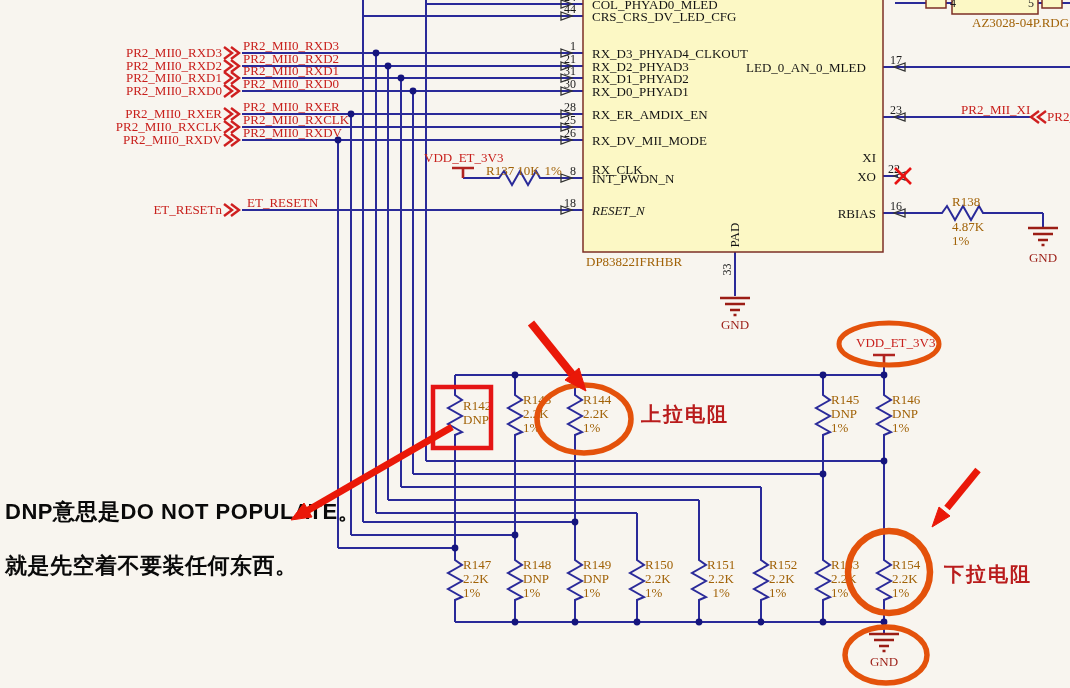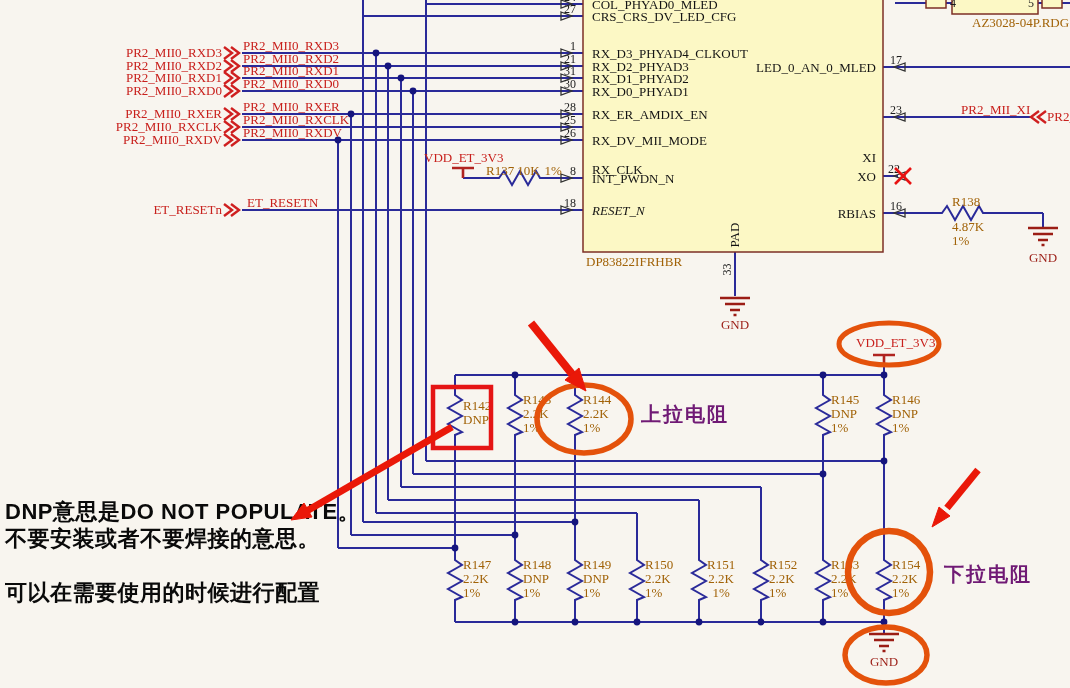--- a/index.html
+++ b/index.html
@@ -8,21 +8,21 @@
   .abs{position:absolute;}
   svg.layer{position:absolute;left:0;top:0;pointer-events:none;}
   .net{color:#c8201c;font-size:13px;white-space:nowrap;}
   .conn{color:#c8201c;font-size:13px;white-space:nowrap;text-align:right;}
   .pname{color:#141414;font-size:13px;white-space:nowrap;}
   .pnum{color:#1c1c1c;font-size:12px;white-space:nowrap;}
   .blu{color:#a16207;font-size:13px;line-height:14px;white-space:nowrap;}
   .gnd{color:#9b1d15;font-size:13px;text-align:center;}
   .rot{transform:rotate(-90deg);}
   .rlabel span{display:block;}
-  .cjk{font-family:"Liberation Sans",sans-serif;color:#701a75;font-size:20px;
+  .cjk{font-family:"Liberation Sans",sans-serif;color:#b91c1c;font-size:20px;
        font-weight:600;letter-spacing:2px;white-space:nowrap;}
   .note{font-family:"Liberation Sans",sans-serif;color:#0a0a0a;font-size:22px;
         font-weight:700;line-height:27px;white-space:nowrap;letter-spacing:0.5px;}
 </style>
 </head>
 <body>
 
 <div class="canvas">
 
   <svg class="layer" width="1070" height="688" viewBox="0 0 1070 688">
@@ -161,21 +161,21 @@
   <div class="abs net" style="left:243px;top:38px;">PR2_MII0_RXD3</div>
   <div class="abs net" style="left:243px;top:51px;">PR2_MII0_RXD2</div>
   <div class="abs net" style="left:243px;top:63px;">PR2_MII0_RXD1</div>
   <div class="abs net" style="left:243px;top:76px;">PR2_MII0_RXD0</div>
   <div class="abs net" style="left:243px;top:99px;">PR2_MII0_RXER</div>
   <div class="abs net" style="left:243px;top:112px;">PR2_MII0_RXCLK</div>
   <div class="abs net" style="left:243px;top:125px;">PR2_MII0_RXDV</div>
   <div class="abs net" style="left:247px;top:195px;">ET_RESETN</div>
 
   <div class="abs pnum" style="left:552px;top:-10px;width:24px;text-align:right;">24</div>
-  <div class="abs pnum" style="left:552px;top:2px;width:24px;text-align:right;">27</div>
+  <div class="abs pnum" style="left:552px;top:2px;width:24px;text-align:right;">44</div>
   <div class="abs pnum" style="left:552px;top:39px;width:24px;text-align:right;">1</div>
   <div class="abs pnum" style="left:552px;top:52px;width:24px;text-align:right;">21</div>
   <div class="abs pnum" style="left:552px;top:64px;width:24px;text-align:right;">31</div>
   <div class="abs pnum" style="left:552px;top:77px;width:24px;text-align:right;">30</div>
   <div class="abs pnum" style="left:552px;top:100px;width:24px;text-align:right;">28</div>
   <div class="abs pnum" style="left:552px;top:113px;width:24px;text-align:right;">25</div>
   <div class="abs pnum" style="left:552px;top:126px;width:24px;text-align:right;">26</div>
   <div class="abs pnum" style="left:552px;top:164px;width:24px;text-align:right;">8</div>
   <div class="abs pnum" style="left:552px;top:196px;width:24px;text-align:right;">18</div>
 
@@ -184,21 +184,21 @@
   <div class="abs pname" style="left:592px;top:46px;">RX_D3_PHYAD4_CLKOUT</div>
   <div class="abs pname" style="left:592px;top:59px;">RX_D2_PHYAD3</div>
   <div class="abs pname" style="left:592px;top:71px;">RX_D1_PHYAD2</div>
   <div class="abs pname" style="left:592px;top:84px;">RX_D0_PHYAD1</div>
   <div class="abs pname" style="left:592px;top:107px;">RX_ER_AMDIX_EN</div>
   <div class="abs pname" style="left:592px;top:120px;margin-top:42px;">RX_CLK</div>
   <div class="abs pname" style="left:592px;top:133px;">RX_DV_MII_MODE</div>
   <div class="abs pname" style="left:592px;top:171px;">INT_PWDN_N</div>
   <div class="abs pname" style="left:592px;top:203px;font-style:italic;">RESET_N</div>
 
-  <div class="abs pname" style="left:746px;top:60px;width:130px;text-align:right;">LED_0_AN_0_MLED</div>
+  <div class="abs pname" style="left:746px;top:60px;width:130px;">LED_0_AN_0_MLED</div>
   <div class="abs pname" style="left:746px;top:110px;width:130px;text-align:right;margin-top:40px;">XI</div>
   <div class="abs pname" style="left:746px;top:169px;width:130px;text-align:right;">XO</div>
   <div class="abs pname" style="left:746px;top:206px;width:130px;text-align:right;">RBIAS</div>
   <div class="abs pnum" style="left:890px;top:53px;">17</div>
   <div class="abs pnum" style="left:890px;top:103px;">23</div>
   <div class="abs pnum" style="left:888px;top:162px;">22</div>
   <div class="abs pnum" style="left:890px;top:199px;">16</div>
 
   <div class="abs pname rot" style="left:713px;top:227px;width:44px;text-align:center;">PAD</div>
   <div class="abs pnum rot" style="left:705px;top:262px;width:44px;text-align:center;">33</div>
@@ -291,22 +291,21 @@
   <div class="abs blu rlabel" style="left:892px;top:558px;">
     <span>R154</span>
       <span>2.2K</span>
       <span>1%</span>
   </div>
 
   <div class="abs cjk" style="left:641px;top:401px;">上拉电阻</div>
   <div class="abs cjk" style="left:944px;top:561px;">下拉电阻</div>
 
   <div class="abs note" style="left:5px;top:498px;">DNP意思是DO NOT POPULATE。</div>
-  <div class="abs note" style="left:5px;top:525px;">不要安装或者不要焊接的意思。</div>
-  <div class="abs note" style="left:5px;top:579px;">可以在需要使用的时候进行配置</div>
+  <div class="abs note" style="left:5px;top:552px;">就是先空着不要装任何东西。</div>
 
   <svg class="layer" width="1070" height="688" viewBox="0 0 1070 688">
 
     <rect x="433" y="387" width="58" height="61" fill="none" stroke="#e51515" stroke-width="4.5"></rect>
 
     <ellipse cx="584" cy="419" rx="47" ry="34" fill="none" stroke="#e4520b" stroke-width="5.5"></ellipse>
     <ellipse cx="889" cy="344" rx="50" ry="21" fill="none" stroke="#e4520b" stroke-width="5"></ellipse>
     <ellipse cx="889" cy="572" rx="41" ry="41" fill="none" stroke="#e4520b" stroke-width="6.5"></ellipse>
     <ellipse cx="886" cy="655" rx="41" ry="28" fill="none" stroke="#e4520b" stroke-width="5.5"></ellipse>
 

